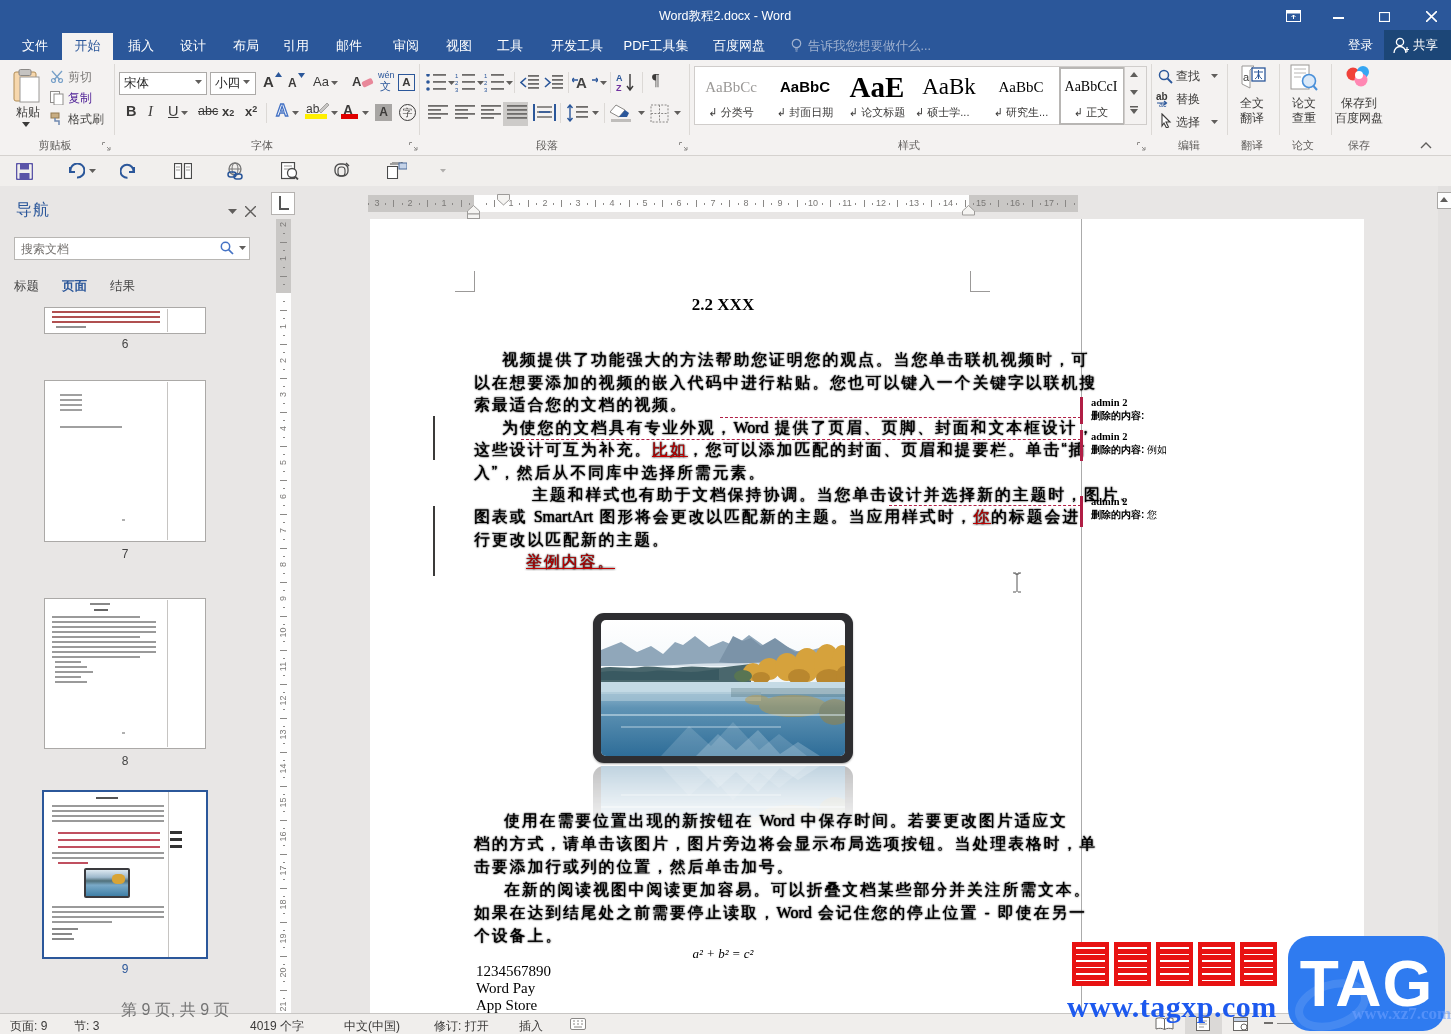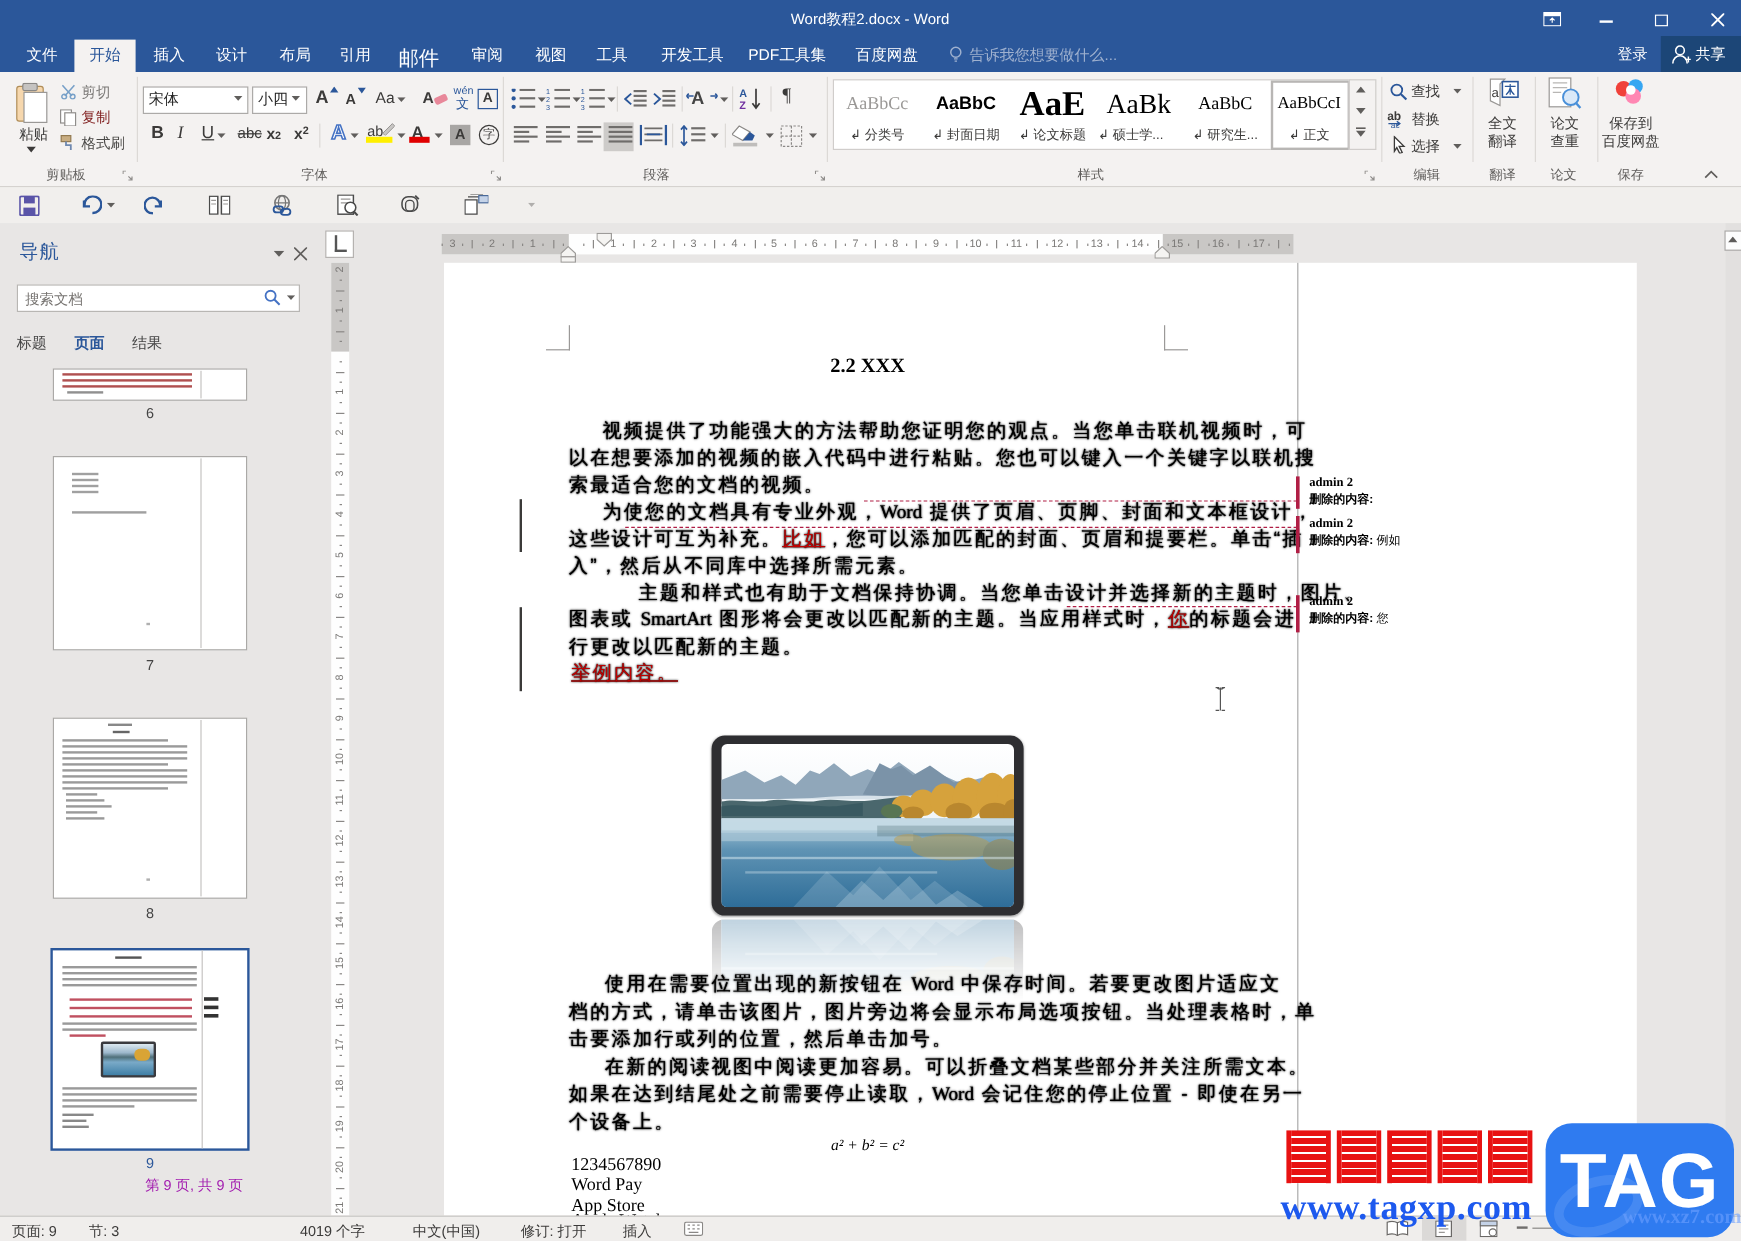--- a/index.html
+++ b/index.html
@@ -26,21 +26,21 @@
 <svg class="ab" style="left:1426px;top:11px" width="11" height="11">
     <path d="M0 0 L11 11 M11 0 L0 11" stroke="#fff" stroke-width="1.6"></path>
   </svg>
 <div class="ab" style="left:0;top:30px;width:1451px;height:30px;background:#2b579a"></div>
 <div class="ab" style="left:62px;top:33px;width:51px;height:27px;background:#f4f2f1"></div>
 <div class="ab" style="left:10px;top:37px;width:38px;text-align:right;color:#fff;font-size:13px;white-space:nowrap">文件</div>
 <div class="ab" style="left:122px;top:37px;width:38px;text-align:center;color:#fff;font-size:13px;white-space:nowrap">插入</div>
 <div class="ab" style="left:174px;top:37px;width:38px;text-align:center;color:#fff;font-size:13px;white-space:nowrap">设计</div>
 <div class="ab" style="left:227px;top:37px;width:38px;text-align:center;color:#fff;font-size:13px;white-space:nowrap">布局</div>
 <div class="ab" style="left:277px;top:37px;width:38px;text-align:center;color:#fff;font-size:13px;white-space:nowrap">引用</div>
-<div class="ab" style="left:330px;top:37px;width:38px;text-align:center;color:#fff;font-size:17px;white-space:nowrap">邮件</div>
+<div class="ab" style="left:330px;top:37px;width:38px;text-align:center;color:#fff;font-size:13px;white-space:nowrap">邮件</div>
 <div class="ab" style="left:387px;top:37px;width:38px;text-align:center;color:#fff;font-size:13px;white-space:nowrap">审阅</div>
 <div class="ab" style="left:440px;top:37px;width:38px;text-align:center;color:#fff;font-size:13px;white-space:nowrap">视图</div>
 <div class="ab" style="left:491px;top:37px;width:38px;text-align:center;color:#fff;font-size:13px;white-space:nowrap">工具</div>
 <div class="ab" style="left:544px;top:37px;width:66px;text-align:center;color:#fff;font-size:13px;white-space:nowrap">开发工具</div>
 <div class="ab" style="left:609px;top:37px;width:94px;text-align:center;color:#fff;font-size:13px;white-space:nowrap">PDF工具集</div>
 <div class="ab" style="left:706px;top:37px;width:66px;text-align:center;color:#fff;font-size:13px;white-space:nowrap">百度网盘</div>
 <div class="ab" style="left:62px;top:37px;width:51px;text-align:center;color:#2b579a;font-size:13px">开始</div>
 <svg class="ab" style="left:790px;top:38px" width="13" height="14">
     <circle cx="6.5" cy="5.5" r="4.2" fill="none" stroke="#9fb1cf" stroke-width="1.2"></circle>
     <path d="M5 11h3M5.5 13h2" stroke="#9fb1cf"></path>
@@ -75,21 +75,21 @@
 <svg class="ab" style="left:50px;top:70px" width="15" height="13">
     <path d="M2 1l8 9M12 1L4 10" stroke="#77a0c8" stroke-width="1.3" fill="none"></path>
     <circle cx="3.5" cy="10.5" r="2" fill="none" stroke="#77a0c8" stroke-width="1.2"></circle>
     <circle cx="10.5" cy="10.5" r="2" fill="none" stroke="#77a0c8" stroke-width="1.2"></circle>
   </svg>
 <div class="ab" style="left:68px;top:69px;font-size:12px;color:#7d7b79;letter-spacing:0">剪切</div>
 <svg class="ab" style="left:50px;top:91px" width="14" height="14">
     <rect x="0.5" y="0.5" width="9" height="11" fill="#fff" stroke="#8f8d8b"></rect>
     <rect x="4" y="3" width="9" height="11" fill="#fff" stroke="#8f8d8b"></rect>
   </svg>
-<div class="ab" style="left:68px;top:90px;font-size:12px;color:#7f1d1d;letter-spacing:0">复制</div>
+<div class="ab" style="left:68px;top:90px;font-size:12px;color:#4c1d95;letter-spacing:0">复制</div>
 <svg class="ab" style="left:50px;top:112px" width="14" height="14">
     <rect x="1" y="1" width="8" height="5" fill="#c8ad82" stroke="#937a50"></rect>
     <path d="M5 6v3h4v4" stroke="#6f89b0" fill="none" stroke-width="1.5"></path>
   </svg>
 <div class="ab" style="left:68px;top:111px;font-size:12px;color:#494846;letter-spacing:0">格式刷</div>
 <div class="ab" style="left:18px;top:138px;width:74px;text-align:center;font-size:11px;color:#605e5c">剪贴板</div>
 <svg class="ab" style="left:102px;top:142px" width="9" height="9">
     <path d="M0.5 3V0.5H3M5 5l3 3M8 5v3H5" stroke="#908e8c" fill="none"></path>
   </svg>
 <svg class="ab" style="left:409px;top:142px" width="9" height="9">
@@ -699,21 +699,21 @@
 <div class="ab" style="left:623px;top:295px;width:200px;text-align:center;font-size:17px;font-weight:bold;font-family:'Liberation Serif'">2.2 XXX</div>
 <div class="docline" style="left:502px;top:350px">视频提供了功能强大的方法帮助您证明您的观点。当您单击联机视频时，可</div>
 <div class="docline" style="left:474px;top:373px">以在想要添加的视频的嵌入代码中进行粘贴。您也可以键入一个关键字以联机搜</div>
 <div class="docline" style="left:474px;top:395px">索最适合您的文档的视频。</div>
 <div class="docline" style="left:502px;top:418px">为使您的文档具有专业外观，<span style="font-family:'Liberation Serif';letter-spacing:0">Word</span> 提供了页眉、页脚、封面和文本框设计，</div>
 <div class="docline" style="left:474px;top:440px">这些设计可互为补充。<span class="red">比如</span>，您可以添加匹配的封面、页眉和提要栏。单击“插</div>
 <div class="docline" style="left:474px;top:463px">入”，然后从不同库中选择所需元素。</div>
 <div class="docline" style="left:532px;top:485px">主题和样式也有助于文档保持协调。当您单击设计并选择新的主题时，图片、</div>
 <div class="docline" style="left:474px;top:507px">图表或 <span style="font-family:'Liberation Serif';letter-spacing:0">SmartArt</span> 图形将会更改以匹配新的主题。当应用样式时，<span class="red">你</span>的标题会进</div>
 <div class="docline" style="left:474px;top:530px">行更改以匹配新的主题。</div>
-<div class="docline" style="left:476px;top:552px"><span class="red">举例内容。</span></div>
+<div class="docline" style="left:526px;top:552px"><span class="red">举例内容。</span></div>
 <div class="ab" style="left:433px;top:416px;width:1.5px;height:44px;background:#3b3a39"></div>
 <div class="ab" style="left:433px;top:506px;width:1.5px;height:70px;background:#3b3a39"></div>
 <div class="dash" style="left:720px;top:417px;width:361px"></div>
 <div class="dash" style="left:521px;top:439px;width:560px"></div>
 <div class="dash" style="left:889px;top:505px;width:192px"></div>
 <div class="ab" style="left:1080px;top:397px;width:3px;height:27px;background:#b01e45"></div>
 <div class="ab" style="left:1080px;top:430px;width:3px;height:31px;background:#b01e45"></div>
 <div class="ab" style="left:1080px;top:496px;width:3px;height:31px;background:#b01e45"></div>
 <div class="ab" style="left:1091px;top:397px;font-size:10.5px;font-weight:bold;font-family:'Liberation Serif'">admin 2</div>
 <div class="ab" style="left:1091px;top:409px;font-size:10px;font-weight:bold;white-space:nowrap">删除的内容:</div>
@@ -831,21 +831,21 @@
 <div class="docline" style="left:474px;top:903px">如果在达到结尾处之前需要停止读取，<span style="font-family:'Liberation Serif';letter-spacing:0">Word</span> 会记住您的停止位置 - 即使在另一</div>
 <div class="docline" style="left:474px;top:926px">个设备上。</div>
 <div class="ab" style="left:623px;top:946px;width:200px;text-align:center;font-size:13px;font-style:italic;font-family:'Liberation Serif'">a² + b² = c²</div>
 <div class="ab" style="left:476px;top:963px;font-size:15px;font-family:'Liberation Serif'">1234567890</div>
 <div class="ab" style="left:476px;top:980px;font-size:15px;font-family:'Liberation Serif'">Word Pay</div>
 <div class="ab" style="left:476px;top:997px;font-size:15px;font-family:'Liberation Serif'">App Store</div>
 <div class="ab" style="left:476px;top:1010px;font-size:15px;font-family:'Liberation Serif'">Apple Watch</div>
 <div class="ab" style="left:0;top:1013px;width:1451px;height:21px;background:#f0eeec;border-top:1px solid #c8c6c4;box-sizing:content-box"></div>
 <div class="ab" style="left:10px;top:1018px;font-size:12px;color:#3b3a39;white-space:nowrap">页面: 9</div>
 <div class="ab" style="left:74px;top:1018px;font-size:12px;color:#3b3a39;white-space:nowrap">节: 3</div>
-<div class="ab" style="left:121px;top:980px;font-size:12px;color:#a21caf;white-space:nowrap">第 9 页, 共 9 页</div>
+<div class="ab" style="left:121px;top:1000px;font-size:16px;color:#737373;white-space:nowrap">第 9 页, 共 9 页</div>
 <div class="ab" style="left:250px;top:1018px;font-size:12px;color:#3b3a39;white-space:nowrap">4019 个字</div>
 <div class="ab" style="left:344px;top:1018px;font-size:12px;color:#3b3a39;white-space:nowrap">中文(中国)</div>
 <div class="ab" style="left:434px;top:1018px;font-size:12px;color:#3b3a39;white-space:nowrap">修订: 打开</div>
 <div class="ab" style="left:519px;top:1018px;font-size:12px;color:#3b3a39;white-space:nowrap">插入</div>
 <svg class="ab" style="left:570px;top:1018px" width="16" height="12">
     <rect x="0.5" y="0.5" width="15" height="11" rx="1.5" fill="#fff" stroke="#8a8886"></rect>
     <path d="M3 3h2M7 3h2M11 3h2M3 6h2M7 6h2M11 6h2M4 9h8" stroke="#8a8886"></path>
   </svg>
 <svg class="ab" style="left:1155px;top:1017px" width="19" height="14">
     <path d="M9.5 2C7 0.5 4 0.5 1 1.5V12c3-1 6-1 8.5 0.5C12 11 15 11 18 12V1.5C15 0.5 12 0.5 9.5 2z" fill="#fff" stroke="#6a6866"></path>

